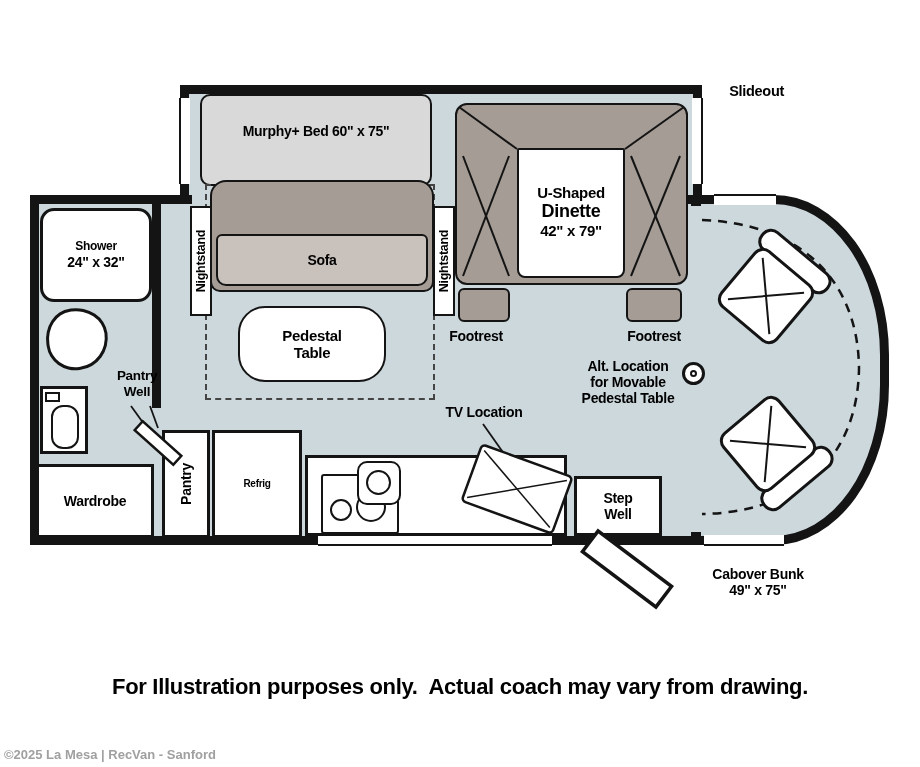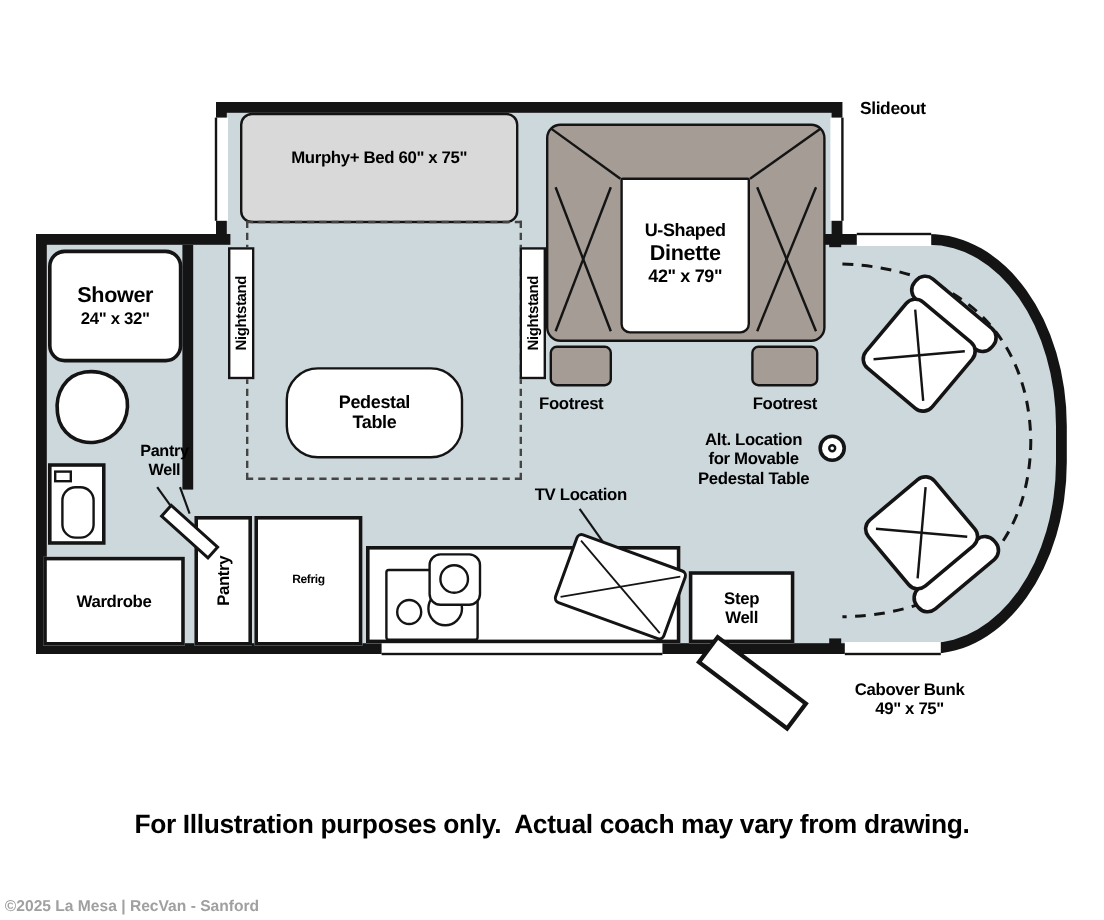--- a/index.html
+++ b/index.html
@@ -36,21 +36,21 @@
 
   <div class="abs" style="left:179px;top:98px;width:11px;height:86px;background:#fff;border-left:2px solid var(--wall)"></div>
   <div class="abs" style="left:692px;top:98px;width:11px;height:86px;background:#fff;border-right:2px solid var(--wall)"></div>
   <div class="abs" style="left:714px;top:194px;width:62px;height:11px;background:#fff;border-top:2px solid var(--wall)"></div>
   <div class="abs" style="left:318px;top:535px;width:234px;height:11px;background:#fff;border-bottom:2px solid var(--wall)"></div>
   <div class="abs" style="left:704px;top:535px;width:80px;height:11px;background:#fff;border-bottom:2px solid var(--wall)"></div>
 
   <div class="abs" style="left:152px;top:204px;width:9px;height:204px;background:var(--wall)"></div>
 
   <div class="abs box center" style="left:40px;top:208px;width:112px;height:94px;border-radius:14px">
-    <div class="lbl" style="font-size:18px">Shower</div>
+    <div class="lbl" style="font-size:12px">Shower</div>
     <div class="lbl" style="font-size:14px">24" x 32"</div>
   </div>
   <div class="abs" style="left:46px;top:308px;width:62px;height:62px;background:#fff;border:3px solid var(--wall);border-radius:46% 54% 52% 48% / 52% 48% 54% 46%;transform:rotate(-8deg)"></div>
   <div class="abs box" style="left:40px;top:386px;width:48px;height:68px">
     <div class="abs" style="left:2px;top:3px;width:15px;height:10px;border:2px solid var(--wall)"></div>
     <div class="abs" style="left:8px;top:16px;width:28px;height:44px;border:2px solid var(--wall);border-radius:12px"></div>
   </div>
   <div class="abs box center" style="left:36px;top:464px;width:118px;height:74px">
     <div class="lbl" style="font-size:14px">Wardrobe</div>
   </div>
@@ -66,20 +66,25 @@
   <div class="abs" style="left:330px;top:499px;width:22px;height:22px;border:2.5px solid var(--wall);border-radius:50%"></div>
   <div class="abs" style="left:356px;top:492px;width:30px;height:30px;border:2.5px solid var(--wall);border-radius:50%"></div>
   <div class="abs" style="left:357px;top:461px;width:44px;height:44px;background:#fff;border:2.5px solid var(--wall);border-radius:10px">
     <div class="abs" style="left:7px;top:7px;width:25px;height:25px;border:2.5px solid var(--wall);border-radius:50%"></div>
   </div>
 
   <div class="abs center" style="left:200px;top:94px;width:232px;height:92px;background:var(--bed);border:2.5px solid var(--wall);border-radius:10px;padding-bottom:18px">
     <div class="lbl" style="font-size:14px">Murphy+ Bed 60" x 75"</div>
   </div>
   <div class="abs" style="left:205px;top:184px;width:230px;height:216px;border:2px dashed #444"></div>
+  <div class="abs" style="left:210px;top:180px;width:224px;height:112px;background:var(--uph);border:2.5px solid var(--wall);border-radius:16px 16px 10px 10px">
+    <div class="abs center" style="left:4px;right:4px;bottom:4px;height:48%;background:var(--seat);border:2px solid var(--wall);border-radius:6px 6px 10px 10px">
+      <div class="lbl" style="font-size:14px">Sofa</div>
+    </div>
+  </div>
   <div class="abs center" style="left:190px;top:206px;width:22px;height:110px;background:#fff;border:2px solid var(--wall)">
     <span class="vspan" style="font-size:12.5px">Nightstand</span>
   </div>
   <div class="abs center" style="left:433px;top:206px;width:22px;height:110px;background:#fff;border:2px solid var(--wall)">
     <span class="vspan" style="font-size:12.5px">Nightstand</span>
   </div>
   <div class="abs box center" style="left:238px;top:306px;width:148px;height:76px;border:2.5px solid var(--wall);border-radius:27px">
     <div class="lbl" style="font-size:15px">Pedestal</div>
     <div class="lbl" style="font-size:15px">Table</div>
   </div>
@@ -131,21 +136,21 @@
     <g transform="translate(517,489) rotate(20)">
       <rect x="-48" y="-30" width="96" height="60" rx="4" fill="#ffffff" stroke="#141414" stroke-width="2.5"></rect>
       <line x1="-44" y1="-25" x2="44" y2="25" stroke="#141414" stroke-width="1.5"></line>
       <line x1="44" y1="-25" x2="-44" y2="25" stroke="#141414" stroke-width="1.5"></line>
     </g>
     <g transform="translate(627,569) rotate(37)">
       <rect x="-46" y="-13" width="92" height="26" fill="#ffffff" stroke="#141414" stroke-width="3.5"></rect>
     </g>
   </svg>
 
-  <div class="abs lbl" style="left:704px;top:83px;width:80px;font-size:14.5px;font-weight:600;text-align:center">Slideout</div>
+  <div class="abs lbl" style="left:704px;top:83px;width:80px;font-size:14.5px;font-weight:600;text-align:right">Slideout</div>
   <div class="abs" style="left:104px;top:368px;width:66px">
     <div class="lbl" style="font-size:13.5px">Pantry</div>
     <div class="lbl" style="font-size:13.5px">Well</div>
   </div>
   <div class="abs lbl" style="left:428px;top:404px;width:112px;font-size:14px">TV Location</div>
   <div class="abs" style="left:572px;top:358px;width:112px">
     <div class="lbl" style="font-size:14px">Alt. Location</div>
     <div class="lbl" style="font-size:14px">for Movable</div>
     <div class="lbl" style="font-size:14px">Pedestal Table</div>
   </div>

